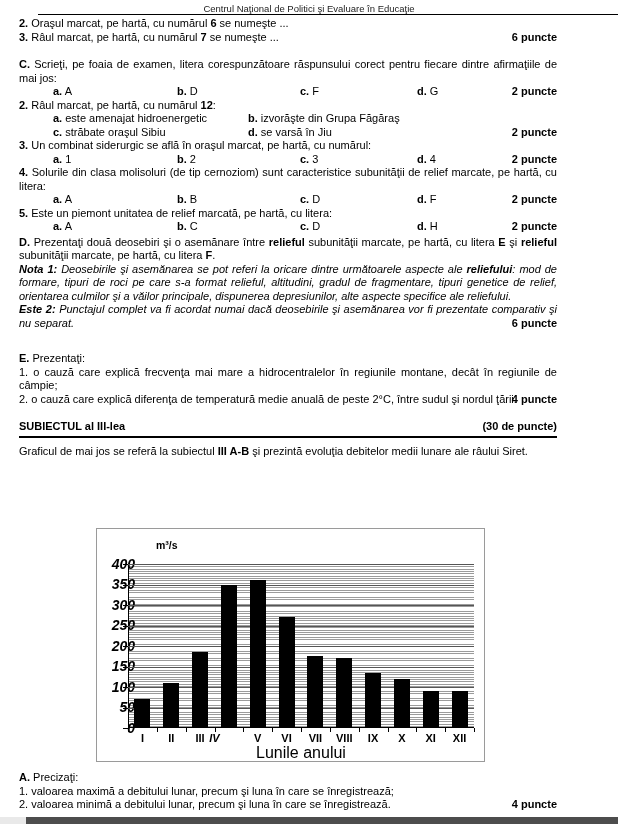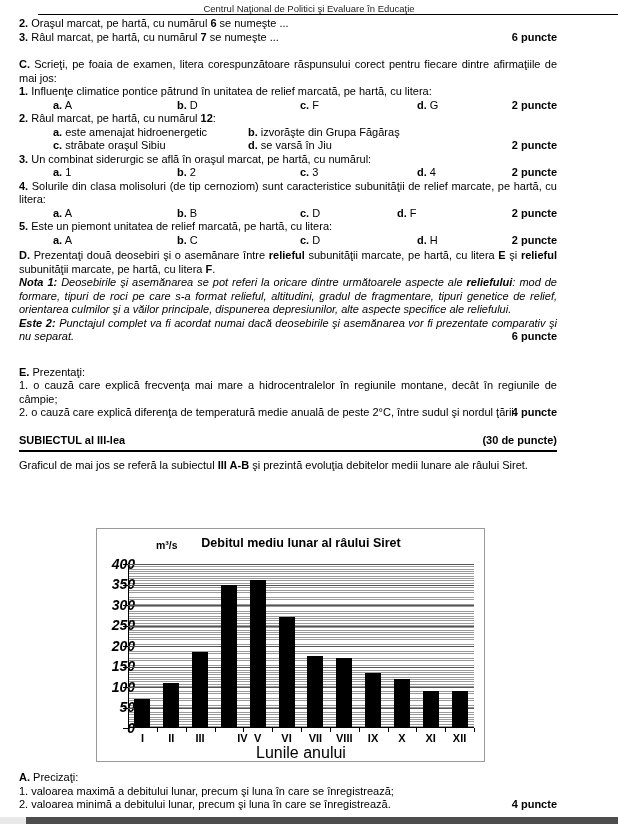--- a/index.html
+++ b/index.html
@@ -56,21 +56,20 @@
   <div class="para"><span class="b">2.</span><span> Oraşul marcat, pe hartă, cu numărul </span><span class="b">6</span><span> se numeşte ...</span></div>
   <div class="para haspoints">
     <span><span class="b">3.</span><span> Râul marcat, pe hartă, cu numărul </span><span class="b">7</span><span> se numeşte ...</span></span>
     <span class="points">6 puncte</span>
   </div>
 
   <div class="sp14"></div>
 
   <div class="para just"><span class="b">C.</span><span> Scrieţi, pe foaia de examen, litera corespunzătoare răspunsului corect pentru fiecare dintre afirmaţiile de mai jos:</span></div>
   <div id="questions">
-      <div class="para just"><span class="b">1.</span><span> Influenţe climatice pontice pătrund în unitatea de relief marcată, pe hartă, cu litera:</span></div>
       <div class="optrow">
         <span class="opt" style="left: 34px;"><span class="b">a.</span><span> A</span></span>
         <span class="opt" style="left: 158px;"><span class="b">b.</span><span> D</span></span>
         <span class="opt" style="left: 281px;"><span class="b">c.</span><span> F</span></span>
         <span class="opt" style="left: 398px;"><span class="b">d.</span><span> G</span></span>
         <span class="opt points" style="right: 0px; left: auto;">2 puncte</span>
       </div>
       <div class="para just"><span class="b">2.</span><span> Râul marcat, pe hartă, cu numărul </span><span class="b">12</span><span>:</span></div>
       <div class="optrow">
         <span class="opt" style="left: 229px;"><span class="b">b.</span><span> izvorăşte din Grupa Făgăraş</span></span>
@@ -87,21 +86,21 @@
         <span class="opt" style="left: 158px;"><span class="b">b.</span><span> 2</span></span>
         <span class="opt" style="left: 281px;"><span class="b">c.</span><span> 3</span></span>
         <span class="opt" style="left: 398px;"><span class="b">d.</span><span> 4</span></span>
         <span class="opt points" style="right: 0px; left: auto;">2 puncte</span>
       </div>
       <div class="para just"><span class="b">4.</span><span> Solurile din clasa molisoluri (de tip cernoziom) sunt caracteristice subunităţii de relief marcate, pe hartă, cu litera:</span></div>
       <div class="optrow">
         <span class="opt" style="left: 34px;"><span class="b">a.</span><span> A</span></span>
         <span class="opt" style="left: 158px;"><span class="b">b.</span><span> B</span></span>
         <span class="opt" style="left: 281px;"><span class="b">c.</span><span> D</span></span>
-        <span class="opt" style="left: 378px;"><span class="b">d.</span><span> F</span></span>
+        <span class="opt" style="left: 398px;"><span class="b">d.</span><span> F</span></span>
         <span class="opt points" style="right: 0px; left: auto;">2 puncte</span>
       </div>
       <div class="para just"><span class="b">5.</span><span> Este un piemont unitatea de relief marcată, pe hartă, cu litera:</span></div>
       <div class="optrow">
         <span class="opt" style="left: 34px;"><span class="b">a.</span><span> A</span></span>
         <span class="opt" style="left: 158px;"><span class="b">b.</span><span> C</span></span>
         <span class="opt" style="left: 281px;"><span class="b">c.</span><span> D</span></span>
         <span class="opt" style="left: 398px;"><span class="b">d.</span><span> H</span></span>
         <span class="opt points" style="right: 0px; left: auto;">2 puncte</span>
       </div>
@@ -131,21 +130,20 @@
     <span>SUBIECTUL al III-lea</span>
     <span>(30 de puncte)</span>
   </div>
 
   <div class="sp7"></div>
 
   <div class="para just"><span>Graficul de mai jos se referă la subiectul </span><span class="b">III A-B</span><span> şi prezintă evoluţia debitelor medii lunare ale râului Siret.</span></div>
 </div>
 
 <div class="chart" id="chart">
-  <div class="chart-title">Debitul mediu lunar al râului Siret</div>
   <div class="chart-unit">m³/s</div>
   <div class="plot"></div>
   <div class="xaxis-label">Lunile anului</div>
 <div class="ylab" style="top: 28.5px;">400</div>
     <div class="ytick" style="top: 35px;"></div>
     <div class="grid" style="top: 35px;"></div>
     <div class="ylab" style="top: 49px;">350</div>
     <div class="ytick" style="top: 55.5px;"></div>
     <div class="grid" style="top: 55.5px;"></div>
     <div class="ylab" style="top: 69.5px;">300</div>
@@ -168,21 +166,21 @@
     <div class="grid" style="top: 178.5px;"></div>
     <div class="ylab" style="top: 192.5px;">0</div>
     <div class="ytick" style="top: 199px;"></div>
     <div class="bar" style="background: rgb(0, 0, 0); left: 37.4167px; top: 170.3px; height: 28.7px;"></div>
     <div class="xlab" style="left: 31px; width: 28.8333px;">I</div>
     <div class="bar" style="background: rgb(0, 0, 0); left: 66.25px; top: 153.9px; height: 45.1px;"></div>
     <div class="xlab" style="left: 59.8333px; width: 28.8333px;">II</div>
     <div class="bar" style="background: rgb(0, 0, 0); left: 95.0833px; top: 123.15px; height: 75.85px;"></div>
     <div class="xlab" style="left: 88.6667px; width: 28.8333px;">III</div>
     <div class="bar" style="background: rgb(0, 0, 0); left: 123.917px; top: 55.5px; height: 143.5px;"></div>
-    <div class="xlab" style="left: 131px; width: 28.8333px;">IV</div>
+    <div class="xlab" style="left: 103px; width: 28.8333px; font-style: italic;">IV</div>
     <div class="bar" style="background: rgb(0, 0, 0); left: 152.75px; top: 51.4px; height: 147.6px;"></div>
     <div class="xlab" style="left: 146.333px; width: 28.8333px;">V</div>
     <div class="bar" style="background: rgb(0, 0, 0); left: 181.583px; top: 88.3px; height: 110.7px;"></div>
     <div class="xlab" style="left: 175.167px; width: 28.8333px;">VI</div>
     <div class="bar" style="background: rgb(0, 0, 0); left: 210.417px; top: 127.25px; height: 71.75px;"></div>
     <div class="xlab" style="left: 204px; width: 28.8333px;">VII</div>
     <div class="bar" style="background: rgb(0, 0, 0); left: 239.25px; top: 129.3px; height: 69.7px;"></div>
     <div class="xlab" style="left: 232.833px; width: 28.8333px;">VIII</div>
     <div class="bar" style="background: rgb(0, 0, 0); left: 268.083px; top: 143.65px; height: 55.35px;"></div>
     <div class="xlab" style="left: 261.667px; width: 28.8333px;">IX</div>

